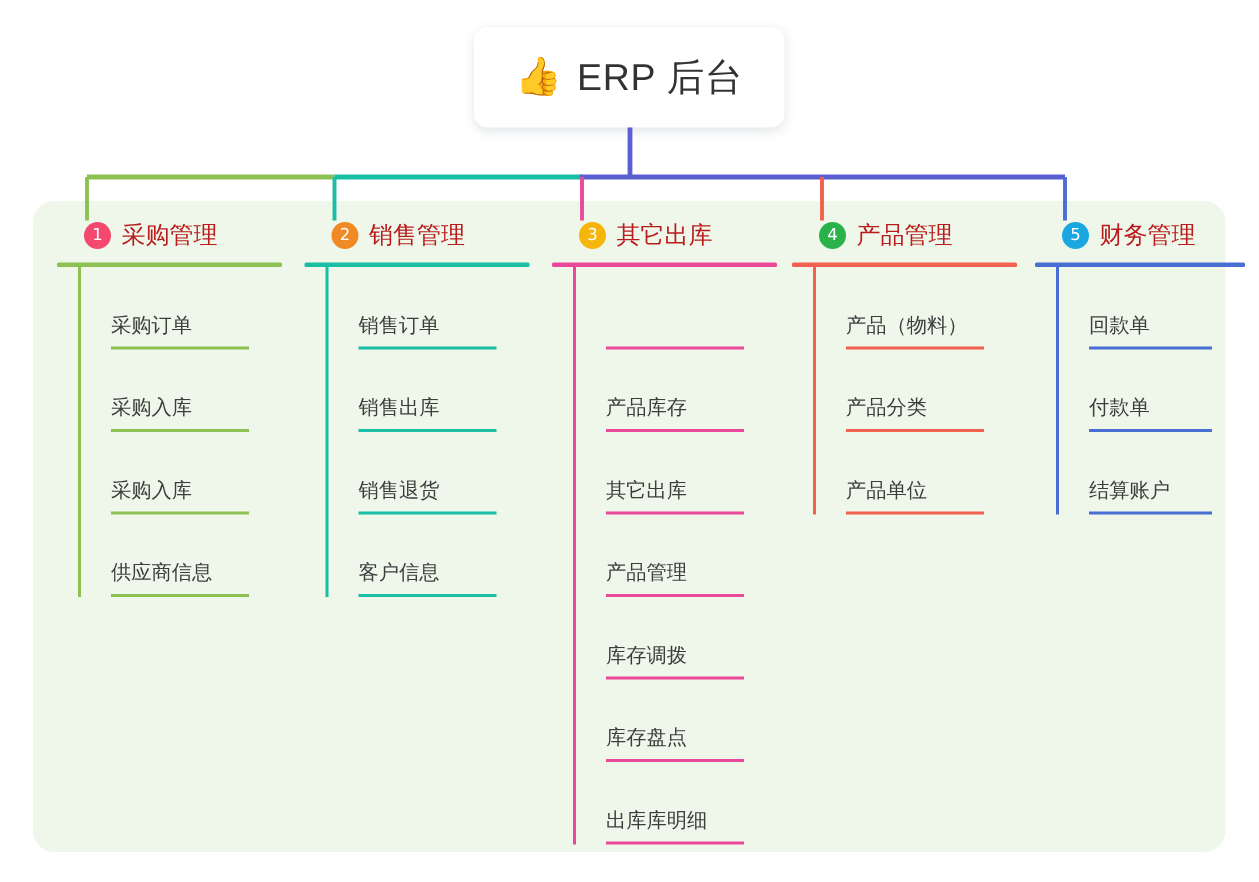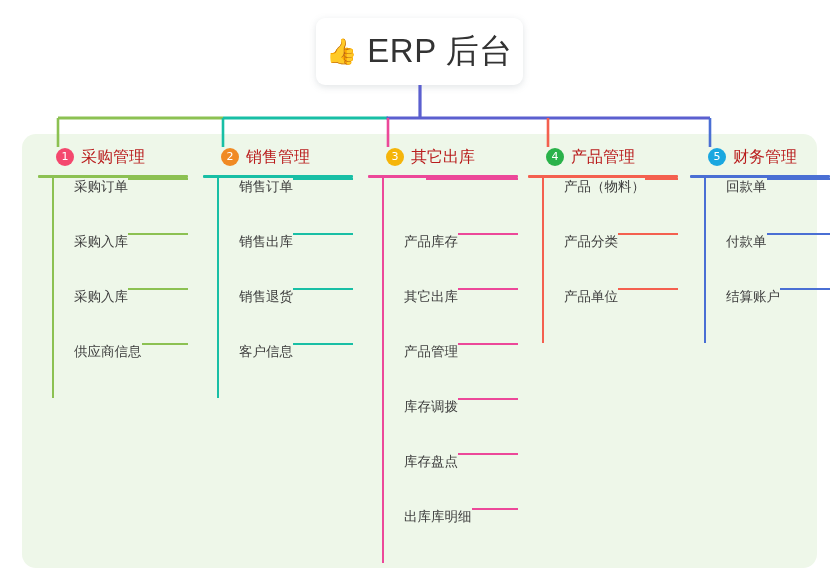--- a/index.html
+++ b/index.html
@@ -31,21 +31,21 @@
     justify-content: center;
     gap: 10px;
     box-sizing: border-box;
   }
   #root-card .thumb {
     font-size: 25px;
     line-height: 1;
     color: #f0b429;
   }
   #root-card .root-title {
-    font-size: 33px;
+    font-size: 25px;
     letter-spacing: 0.5px;
     color: #333333;
     white-space: nowrap;
   }
 
   
   #panel {
     position: absolute;
     left: 22px;
     top: 134px;
@@ -112,21 +112,21 @@
     left: 14px;
     top: 0;
     bottom: 0;
     width: 2px;
   }
   .leaf {
     position: relative;
     height: 55px;
     box-sizing: border-box;
     display: flex;
-    flex-direction: row;
+    flex-direction: column;
     justify-content: flex-end;
     padding-left: 22px;
   }
   .leaf-label {
     font-size: 13.5px;
     color: #3d3d3d;
     white-space: nowrap;
     padding-bottom: 5px;
   }
   .leaf-rule {

